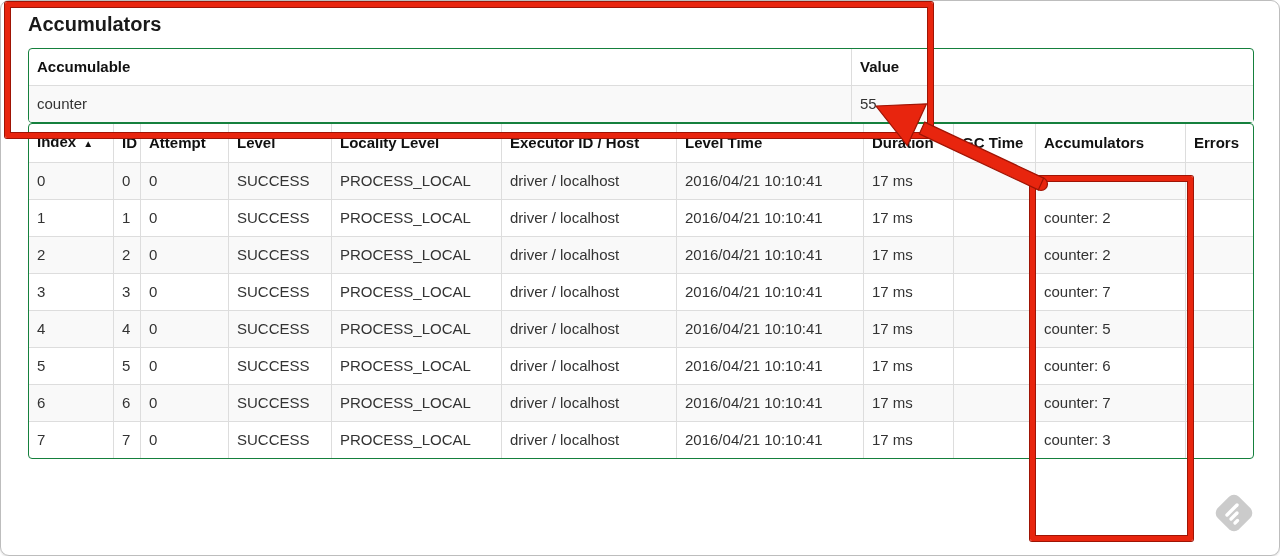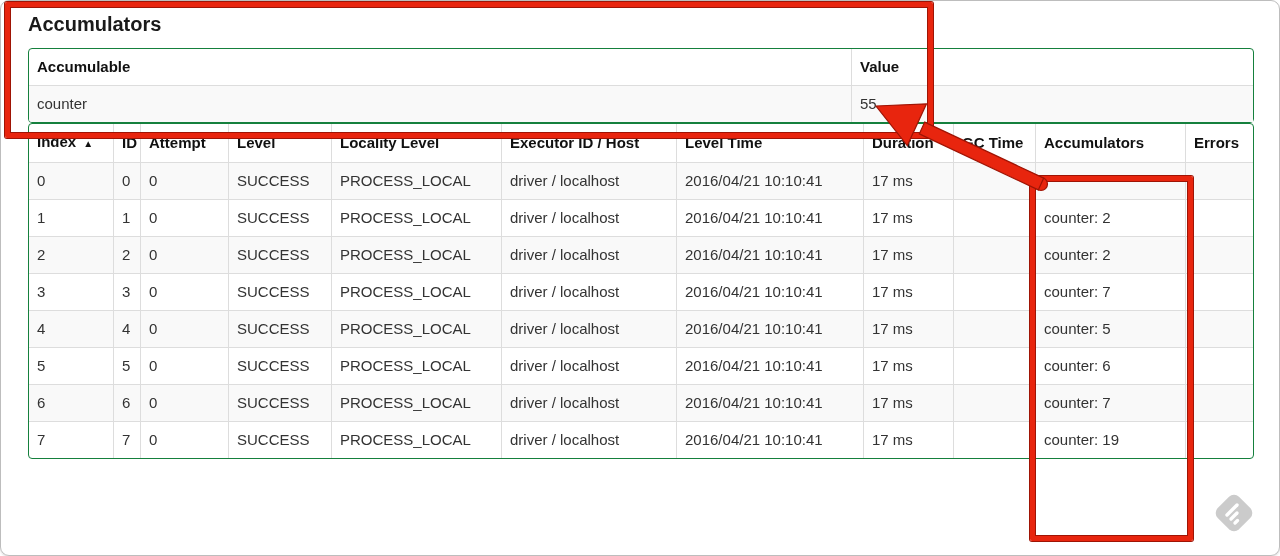--- a/index.html
+++ b/index.html
@@ -233,21 +233,21 @@
       <tr>
         <td>7</td>
         <td>7</td>
         <td>0</td>
         <td>SUCCESS</td>
         <td>PROCESS_LOCAL</td>
         <td>driver / localhost</td>
         <td>2016/04/21 10:10:41</td>
         <td>17 ms</td>
         <td></td>
-        <td>counter: 19</td>
+        <td>counter: 3</td>
         <td></td>
       </tr>
     </tbody>
   </table>
 </div>
 
 <svg class="watermark" viewBox="0 0 48 48" aria-hidden="true">
   <rect x="9" y="9" width="30" height="30" rx="7" fill="#cbcbcb" transform="rotate(45 24 24)"></rect>
   <g stroke="#ffffff" stroke-width="3.4" stroke-linecap="round">
     <line x1="17" y1="26" x2="27" y2="16"></line>

